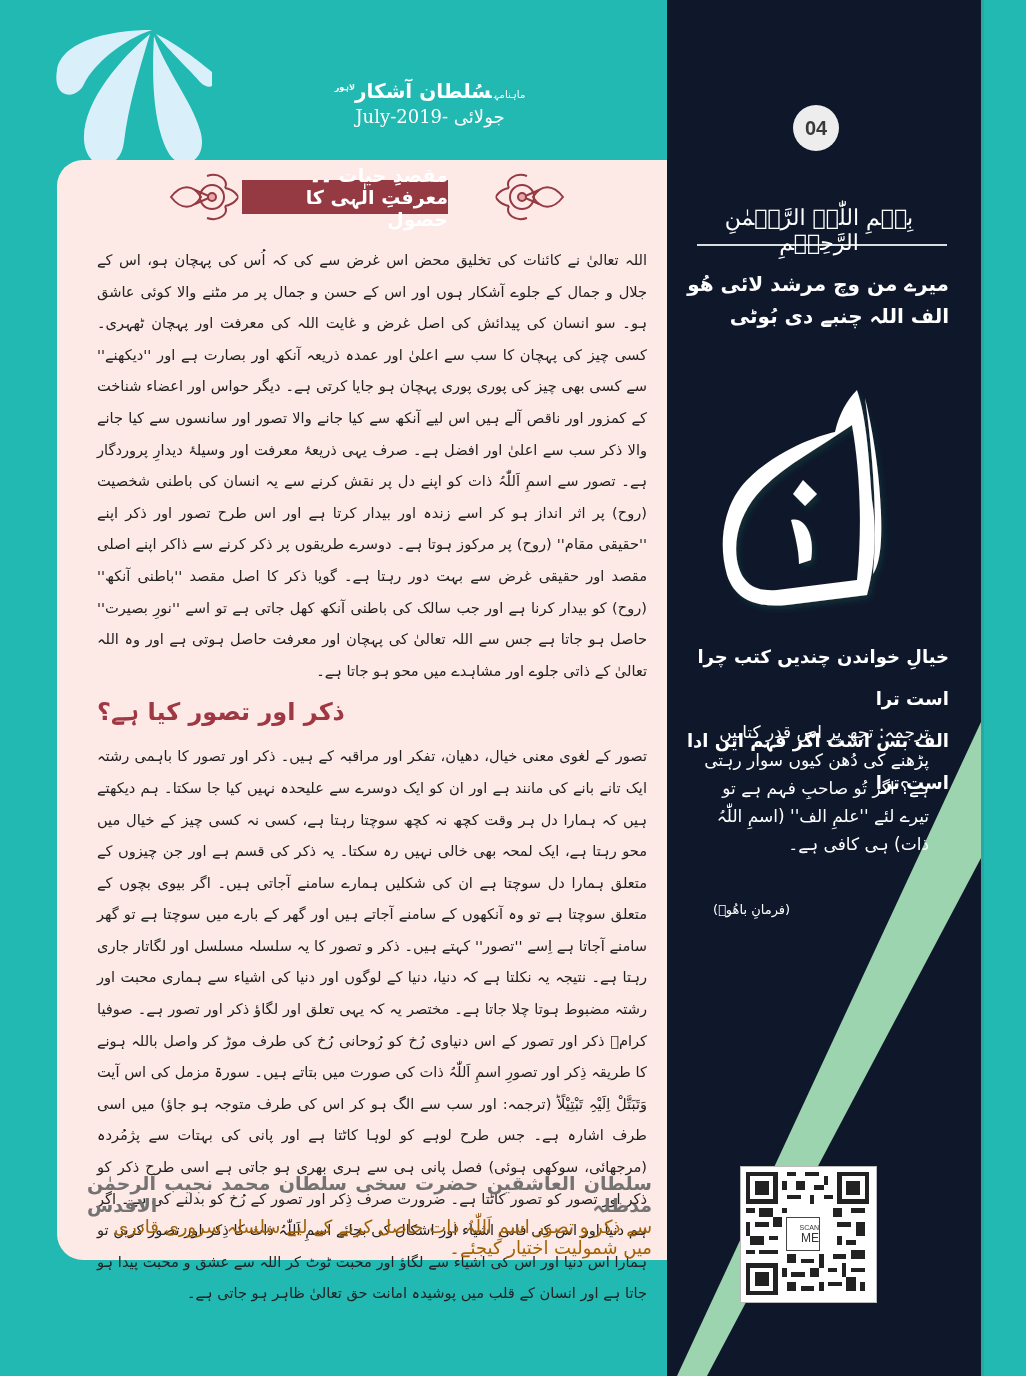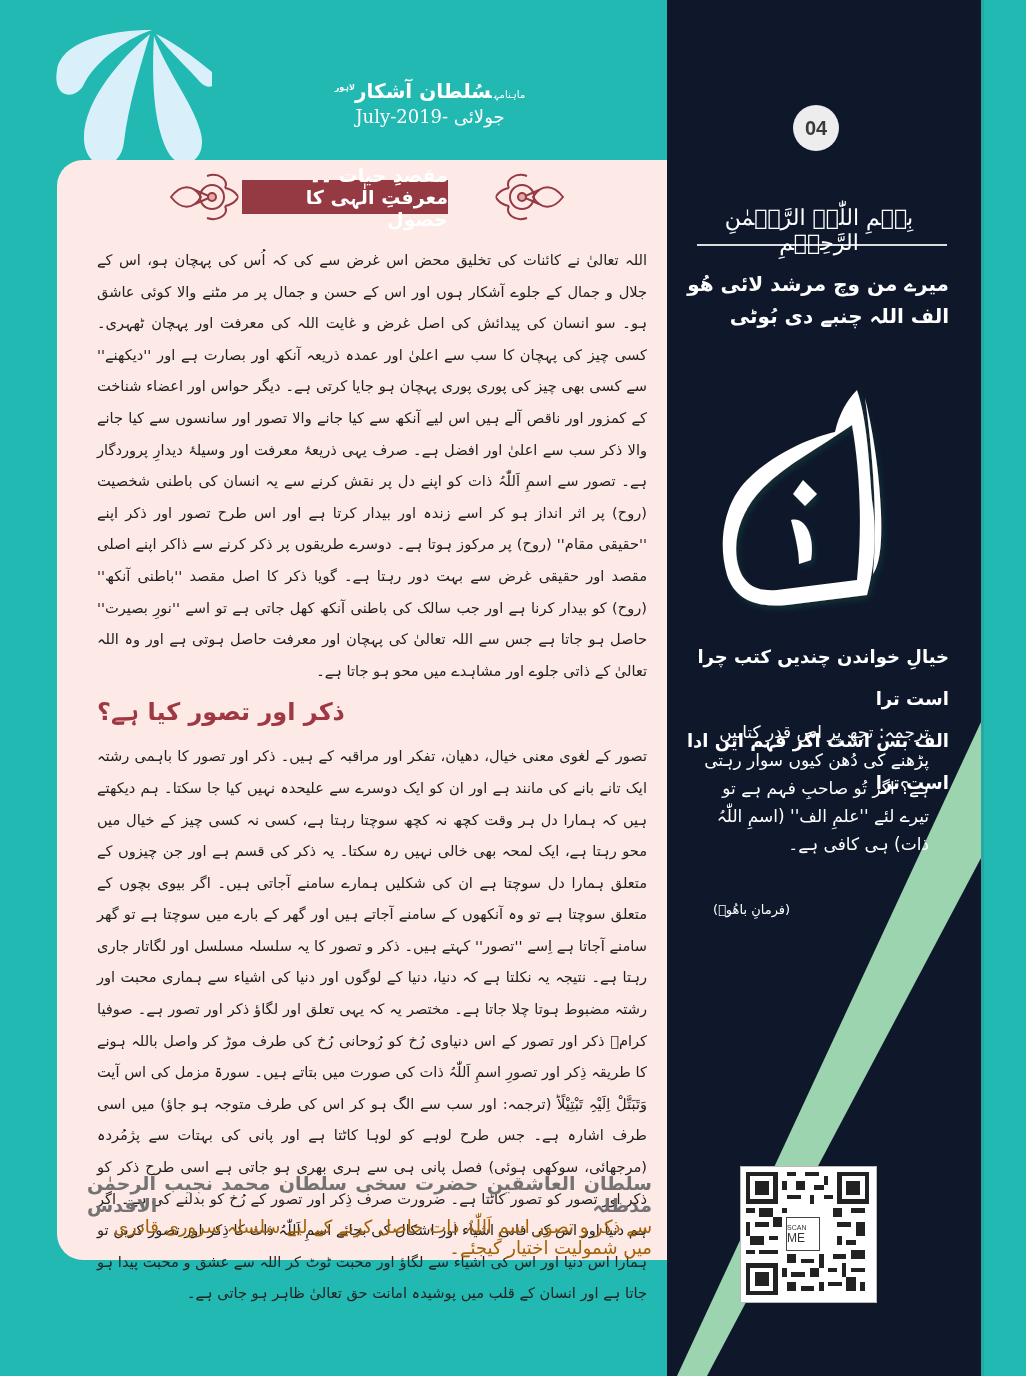--- a/index.html
+++ b/index.html
@@ -35,21 +35,21 @@
   .wedge { position:absolute; inset:0; width:314px; height:1376px; }
   .page-badge { position:absolute; left:126px; top:105px; width:46px; height:46px; border-radius:50%; background:#ededed; color:#3a3a3a; font-weight:bold; font-size:20px; display:flex; align-items:center; justify-content:center; font-family:"Liberation Sans", sans-serif; }
   .bismillah { position:absolute; left:22px; top:205px; width:260px; text-align:center; color:#fff; font-family:"DejaVu Serif", serif; font-size:22px; direction:rtl; letter-spacing:1px; }
   .bismillah-line { position:absolute; left:30px; top:244px; width:250px; height:2px; background:#fff; opacity:.85; }
   .verse-top { position:absolute; left:20px; top:268px; width:262px; color:#fff; direction:rtl; text-align:right; font-size:20px; font-weight:bold; line-height:32px; }
   .alif { position:absolute; left:40px; top:390px; width:190px; height:230px; }
   .verse-persian { position:absolute; left:10px; top:636px; width:272px; color:#fff; direction:rtl; text-align:right; font-size:18px; font-weight:bold; line-height:42px; }
   .translation { position:absolute; left:22px; top:718px; width:240px; color:#fff; direction:rtl; font-size:17px; line-height:28px; }
   .attribution { position:absolute; left:22px; top:902px; color:#fff; direction:rtl; font-size:13px;margin-left:24px; }
   .qr { position:absolute; left:73px; top:1166px; width:135px; height:135px; background:#fff; border:1px solid #bbb; }
-  .qr-label { position:absolute; left:45px; top:50px; width:34px; height:34px; background:#fff; border:1.5px solid #444; font-family:"Liberation Sans", sans-serif; font-size:7px; color:#333; text-align:left; line-height:9px; padding-top:5px; box-sizing:border-box; }
+  .qr-label { position:absolute; left:45px; top:50px; width:34px; height:34px; background:#fff; border:1.5px solid #444; font-family:"Liberation Sans", sans-serif; font-size:7px; color:#333; text-align:right; line-height:9px; padding-top:5px; box-sizing:border-box; }
   .qr-label b { display:block; font-size:12px; line-height:13px; font-weight:normal; }
 
   .side-edge { position:absolute; left:981px; top:0; width:3px; height:1376px; background:#29a8a3; }
 </style>
 </head>
 <body>
 
 <div class="page">
 
   <svg class="logo" viewBox="0 0 160 150">

